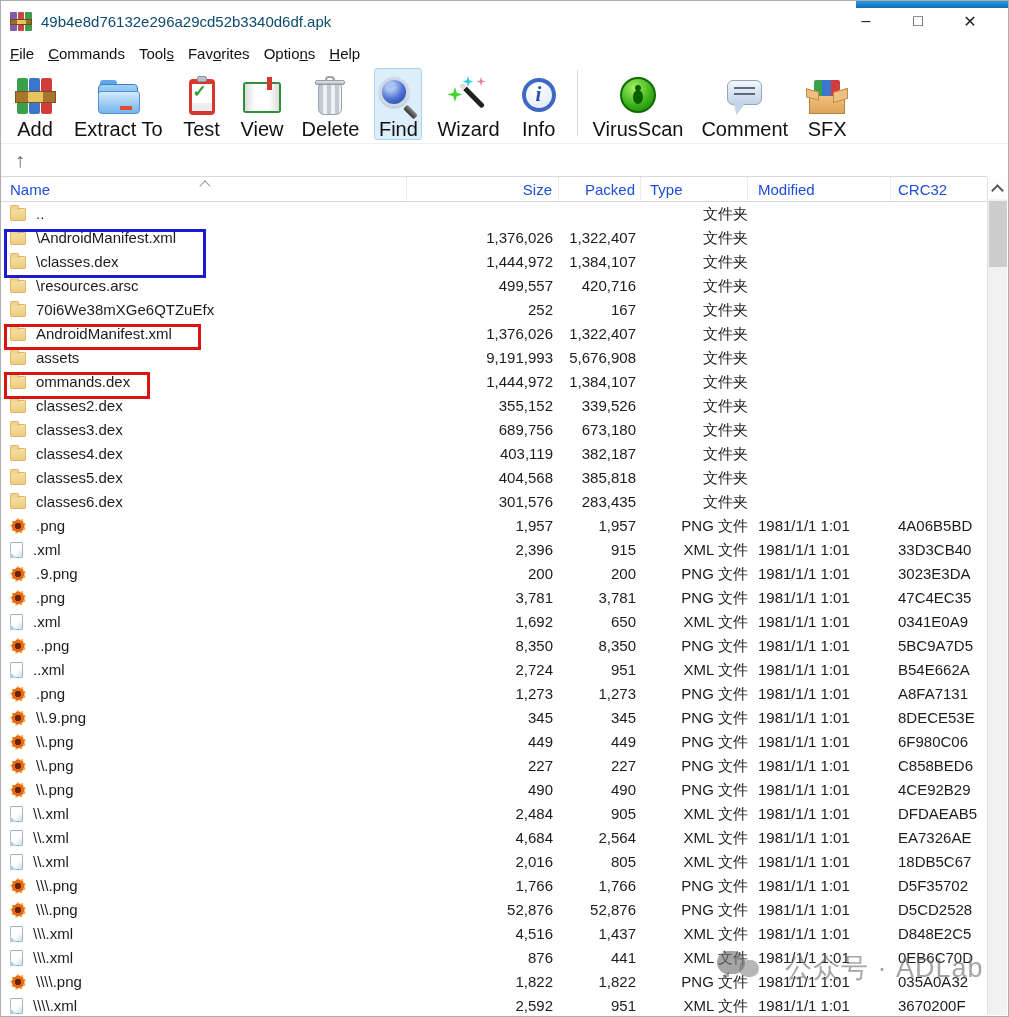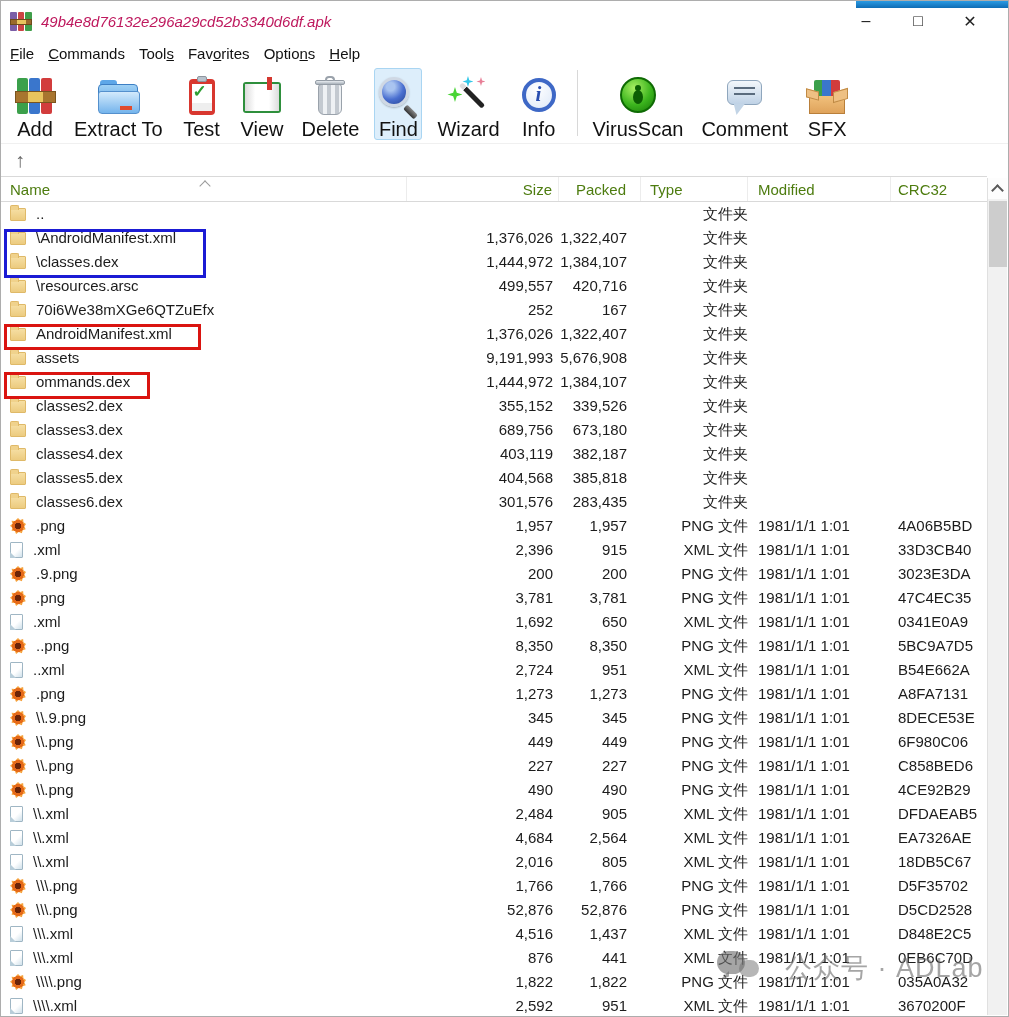--- a/index.html
+++ b/index.html
@@ -11,21 +11,21 @@
 
   
   .titlebar { position:relative; height:40px; display:flex; align-items:center; padding-left:9px; }
   .blue-strip { position:absolute; top:0; right:0; width:152px; height:7px;
                 background:linear-gradient(180deg,#2a9ae3,#0f6cb4); }
   .title-icon { position:relative; width:22px; height:19px; margin-right:9px; display:flex; gap:1px; }
   .title-icon .b { width:7px; height:19px; border-radius:1px; }
   .title-icon .b1 { background:#7b5ea7; } .title-icon .b2 { background:#cc4444; } .title-icon .b3 { background:#3f9e4a; }
   .title-icon .belt { position:absolute; left:0; top:7px; width:22px; height:6px;
                       background:linear-gradient(90deg,#9a6a2c 0 6px,#e8c45e 6px 15px,#9a6a2c 15px); border:1px solid #6e4a1c; }
-  .title-text { font-size:15px; color:#be185d;font-style:italic; }
+  .title-text { font-size:15px; color:#0c4a6e; }
   .win-controls { position:absolute; right:12px; top:0; height:40px; display:flex; }
   .win-btn { width:52px; height:40px; display:flex; align-items:center; justify-content:center;
              font-size:16px; color:#222; }
 
   
   .menubar { height:24px; display:flex; align-items:center; padding-left:9px; font-size:15px; color:#111; }
   .menu-item { margin-right:14px; white-space:pre; }
   .menu-item u { text-decoration:underline; }
 
   
@@ -103,31 +103,31 @@
   .tbi.sfx-box .p3 { left:0px; top:15px; width:13px; height:9px; background:#eec083; transform:skewY(16deg); border:1px solid #c08a44; }
   .tbi.sfx-box::after { content:""; position:absolute; right:0px; top:15px; width:13px; height:9px; background:#eec083;
       transform:skewY(-16deg); border:1px solid #c08a44; }
 
   
   .addressbar { height:33px; display:flex; align-items:center; padding-left:14px; border-top:1px solid #f0f0f0; }
   .up-arrow { font-size:20px; color:#676767; line-height:1; }
 
   
   .listheader { position:relative; height:26px; display:flex; border-top:1px solid #d9d9d9;
-                border-bottom:1px solid #d9d9d9; font-size:15px; color:#4d7c0f; background:#fff; width:986px; }
+                border-bottom:1px solid #d9d9d9; font-size:15px; color:#1d4ed8; background:#fff; width:986px; }
   .hcell { height:100%; display:flex; align-items:center; border-right:1px solid #ececec; padding-top:1px; }
   .hcell:last-child { border-right:none; }
   .sort-caret { position:absolute; left:200px; top:2px; width:9px; height:9px; }
   .sort-caret::before { content:""; position:absolute; left:0; top:3px; width:7px; height:7px;
       border-left:1px solid #9a9a9a; border-top:1px solid #9a9a9a; transform:rotate(45deg); }
 
   
   .c-name   { width:406px; padding-left:9px; }
   .c-size   { width:152px; justify-content:flex-end; text-align:right; padding-right:6px; }
-  .c-packed { width:82px;  justify-content:flex-end; text-align:right; padding-right:14px; }
+  .c-packed { width:82px;  justify-content:flex-end; text-align:right; padding-right:5px; }
   .c-type   { width:107px; padding-left:9px;text-align:right; }
   .c-mod    { width:143px; padding-left:10px; }
   .c-crc    { width:88px;  padding-left:7px; }
 
   
   .filelist { position:relative; width:986px; height:816px; overflow:hidden; background:#fff; }
   .frow { display:flex; height:24px; line-height:24px; font-size:15px; color:#1c1c1c; }
   .fcell { overflow:hidden; white-space:nowrap; }
   .fcell.c-name { display:flex; align-items:center; }
   .fi { display:inline-block; flex:0 0 auto; margin-right:10px; position:relative; }

